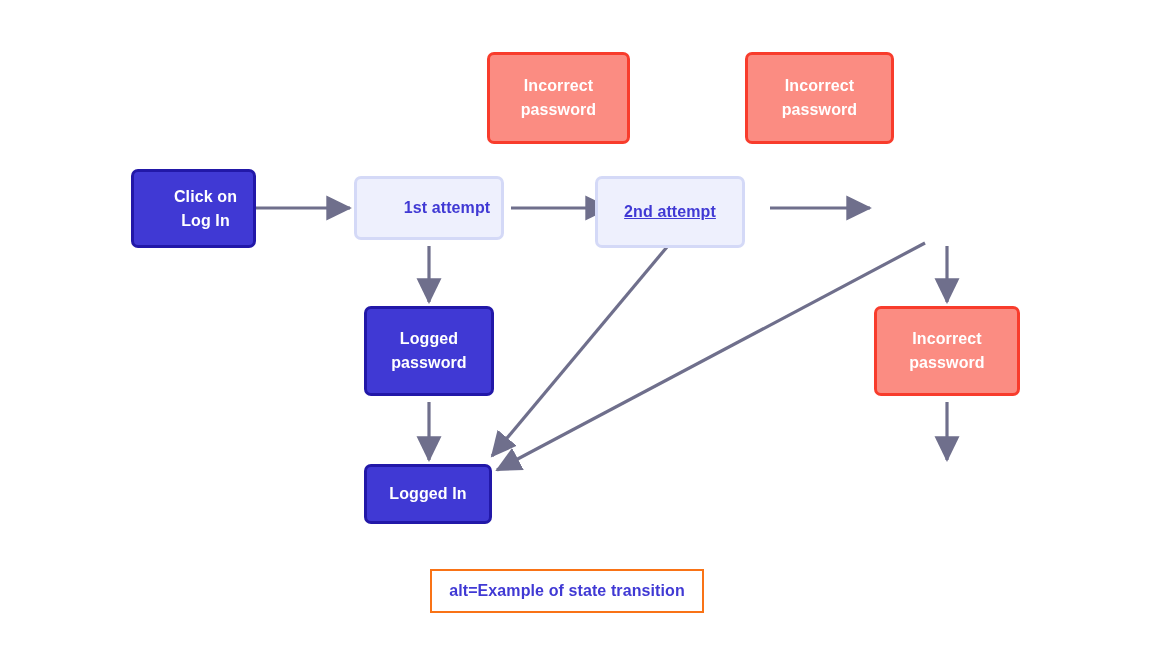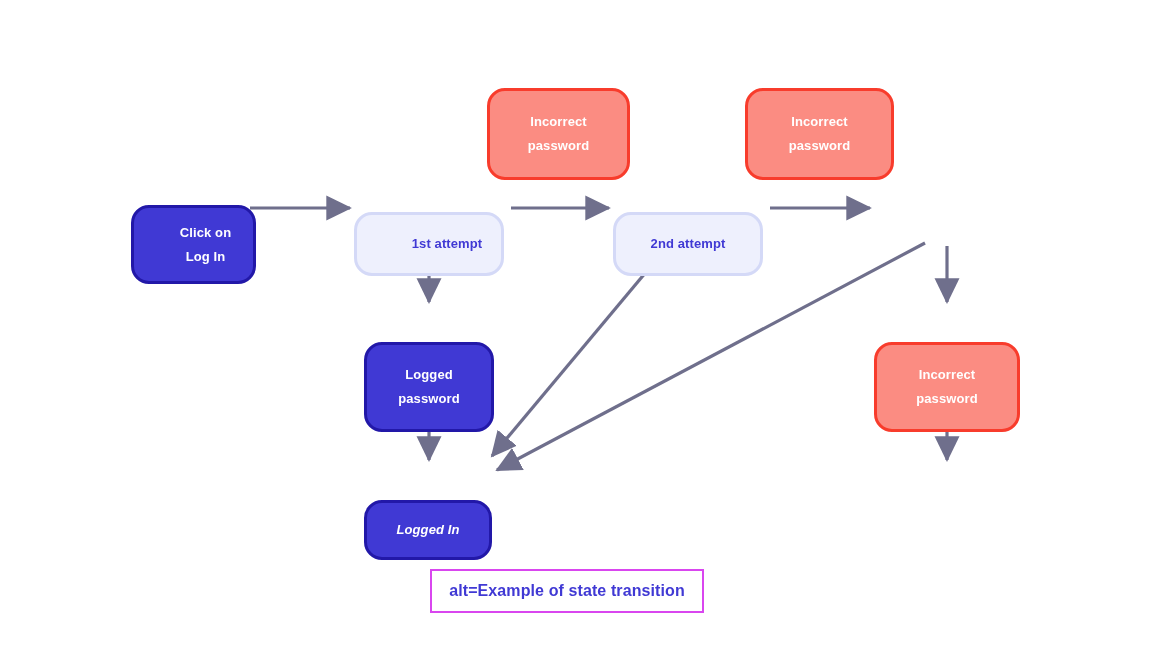--- a/index.html
+++ b/index.html
@@ -25,29 +25,28 @@
     height: 656px;
     pointer-events: none;
   }
   .node {
     position: absolute;
     box-sizing: border-box;
     display: flex;
     align-items: center;
     justify-content: center;
     text-align: center;
-    border-radius: 18px;
+    border-radius: 7px;
     border-style: solid;
     font-weight: bold;
-    font-size: 13px;
+    font-size: 16px;
     line-height: 24px;
     letter-spacing: 0.1px;
     white-space: pre-line;
     z-index: 2;
-    margin-top: 36px;
   }
   .node.blue {
     background: #4039d4;
     border-color: #2218a8;
     border-width: 3px;
     color: #ffffff;
   }
   .node.light {
     background: #eef0fd;
     border-color: #d4d9f7;
@@ -59,21 +58,21 @@
     border-color: #f83c2c;
     border-width: 3px;
     color: #ffffff;
   }
   .caption {
     position: absolute;
     box-sizing: border-box;
     display: flex;
     align-items: center;
     justify-content: center;
-    border: 2px solid #d946ef;
+    border: 2px solid #f97316;
     background: #ffffff;
     color: #4039d4;
     font-weight: bold;
     font-size: 16px;
     letter-spacing: 0.1px;
     z-index: 2;
   }
 </style>
 </head>
 <body>
@@ -103,24 +102,24 @@
   </svg>
 
   <div class="node red" style="left:487px; top:52px;  width:143px; height:92px;">Incorrect
 password</div>
   <div class="node red" style="left:745px; top:52px;  width:149px; height:92px;">Incorrect
 password</div>
 
   <div class="node blue" style="left:131px; top:169px; width:125px; height:79px;padding-left:24px;">Click on
 Log In</div>
   <div class="node light" style="left:354px; top:176px; width:150px; height:64px;padding-left:36px;">1st attempt</div>
-  <div class="node light" style="left:613px; top:176px; width:150px; height:64px;">2nd attempt</div>
+  <div class="node light" style="left:595px; top:176px; width:150px; height:72px;text-decoration:underline;">2nd attempt</div>
 
   <div class="node blue" style="left:364px; top:306px; width:130px; height:90px;">Logged
 password</div>
   <div class="node red" style="left:874px; top:306px; width:146px; height:90px;">Incorrect
 password</div>
 
-  <div class="node blue" style="left:364px; top:464px; width:128px; height:60px;font-style:italic;">Logged In</div>
+  <div class="node blue" style="left:364px; top:464px; width:128px; height:60px;">Logged In</div>
 
   <div class="caption" style="left:430px; top:569px; width:274px; height:44px;">alt=Example of state transition</div>
 
 </div>
 
 </body></html>

